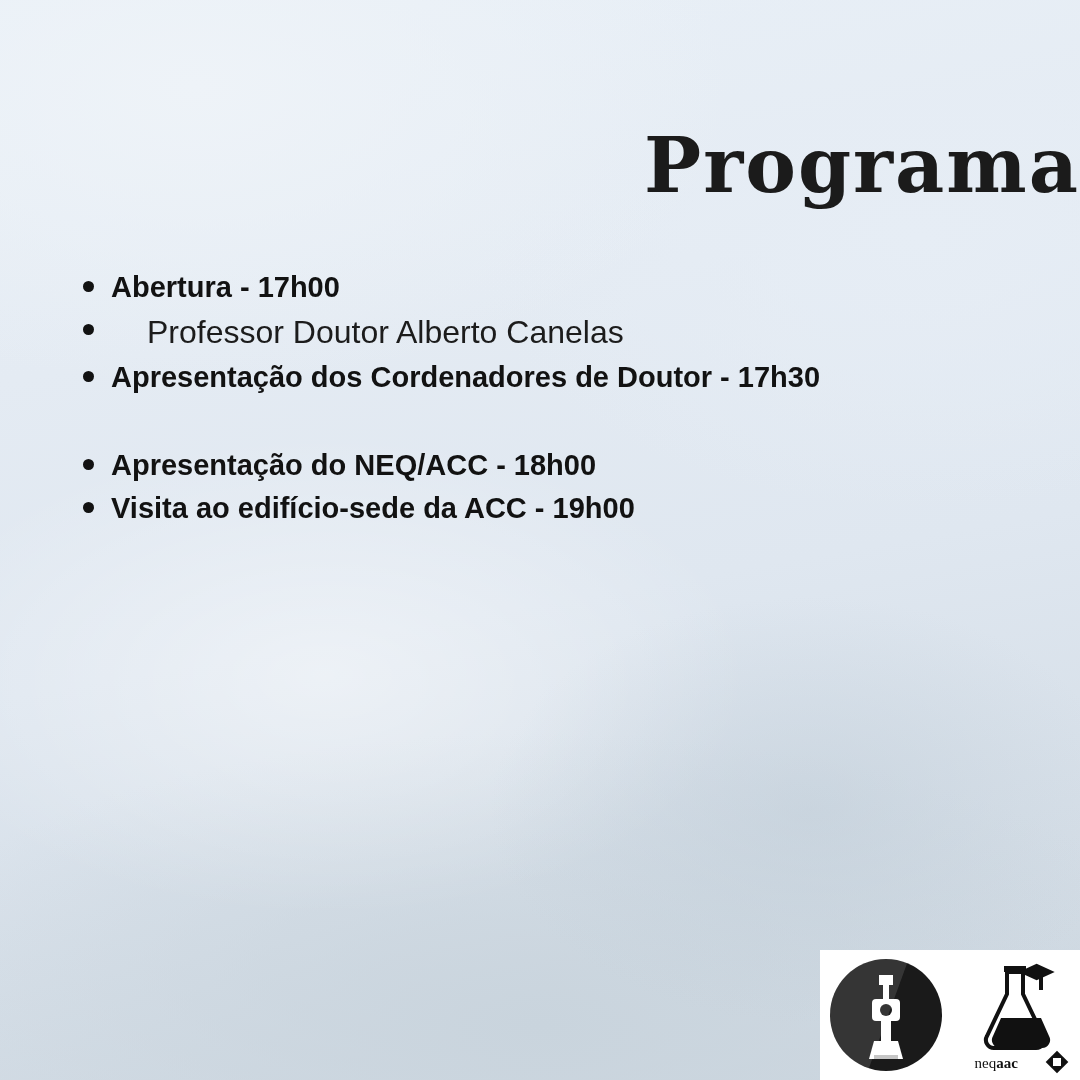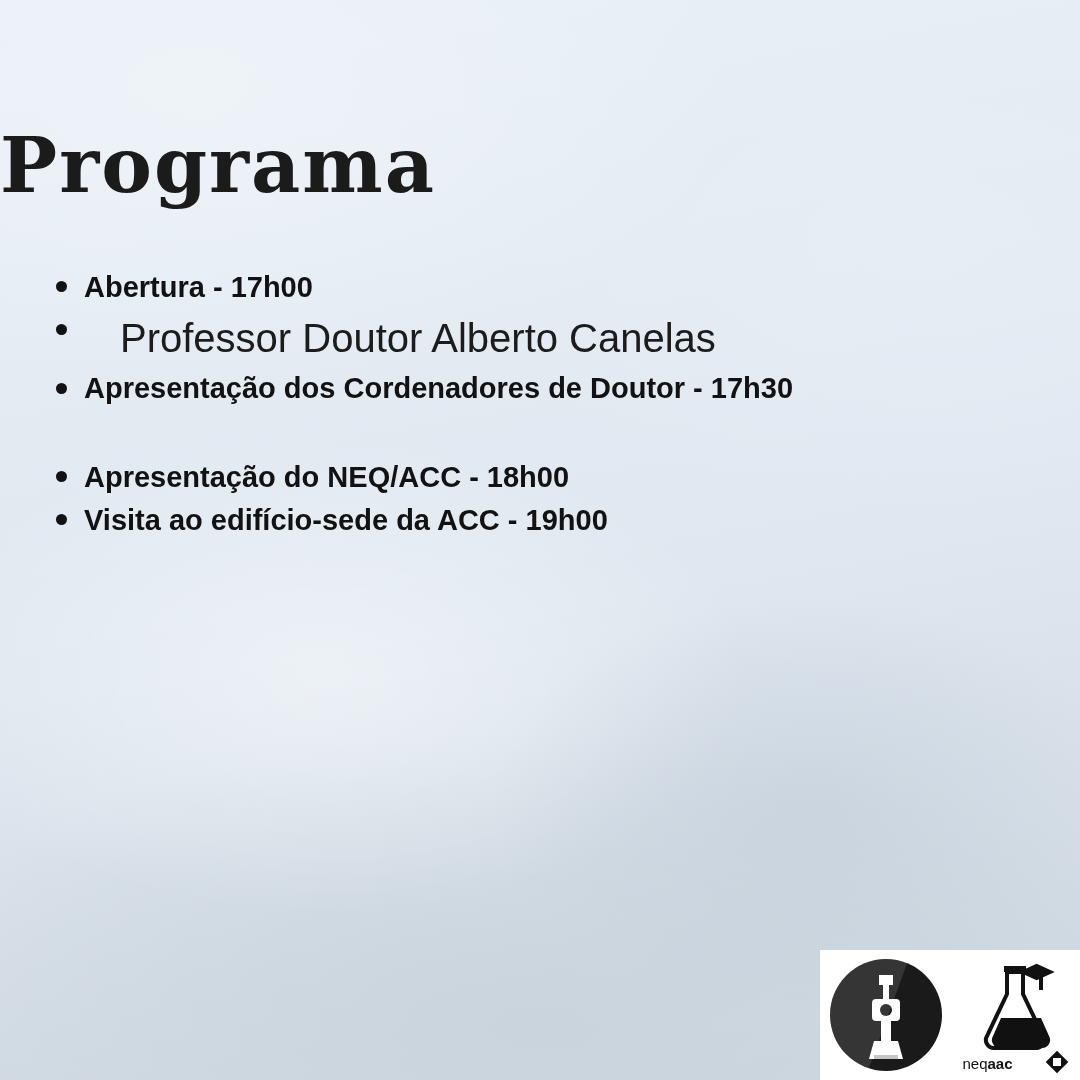--- a/index.html
+++ b/index.html
@@ -42,59 +42,59 @@
     width: 60%;
     height: 40%;
     background: radial-gradient(ellipse at center, rgba(190,203,214,0.5) 0%, rgba(190,203,214,0) 70%);
     pointer-events: none;
   }
   .content {
     position: relative;
     z-index: 2;
   }
   .title {
-    text-align: left;
+    text-align: right;
     font-family: "DejaVu Serif", serif;
     font-weight: 700;
     font-size: 76px;
     letter-spacing: 2px;
     color: #1b1b1b;
     margin: 0;
     padding-top: 128px;
     line-height: 1;
   }
   .program-list {
     margin: 0;
     padding: 0;
     list-style: none;
     margin-top: 62px;
   }
   .item {
-    padding-left: 48px;
+    padding-left: 75px;
     position: relative;
   }
   .item .headline {
     font-size: 29px;
     font-weight: 700;
     color: #121212;
     line-height: 1.47;
     position: relative;
     padding-left: 36px;
   }
   .item .headline .bullet {
     position: absolute;
     left: 8px;
     top: 0.52em;
     width: 11px;
     height: 11px;
     border-radius: 50%;
     background: #121212;
   }
   .item .sub {
-    font-size: 40px;
+    font-size: 32px;
     font-weight: 400;
     color: #1c1c1c;
     line-height: 1.47;
     padding-left: 72px;
     text-indent: 0;
   }
   .item.wrap-sub .sub {
     padding-left: 0;
     margin-left: -22px;
     text-indent: 96px;
@@ -133,24 +133,24 @@
     transform: rotate(20deg);
   }
   .neq-logo {
     width: 110px;
     height: 118px;
     flex: none;
     position: relative;
   }
   .neq-text {
     position: absolute;
-    left: 2px;
+    left: 14px;
     bottom: 2px;
     font-size: 15px;
-    font-family: Liberation Sans, sans-serif;
+    font-family: Liberation Serif, serif;
     color: #111;
     letter-spacing: 0px;
     white-space: nowrap;
   }
   .neq-text b {
     font-weight: 700;
   }
   .neq-diamond {
     position: absolute;
     right: 6px;

